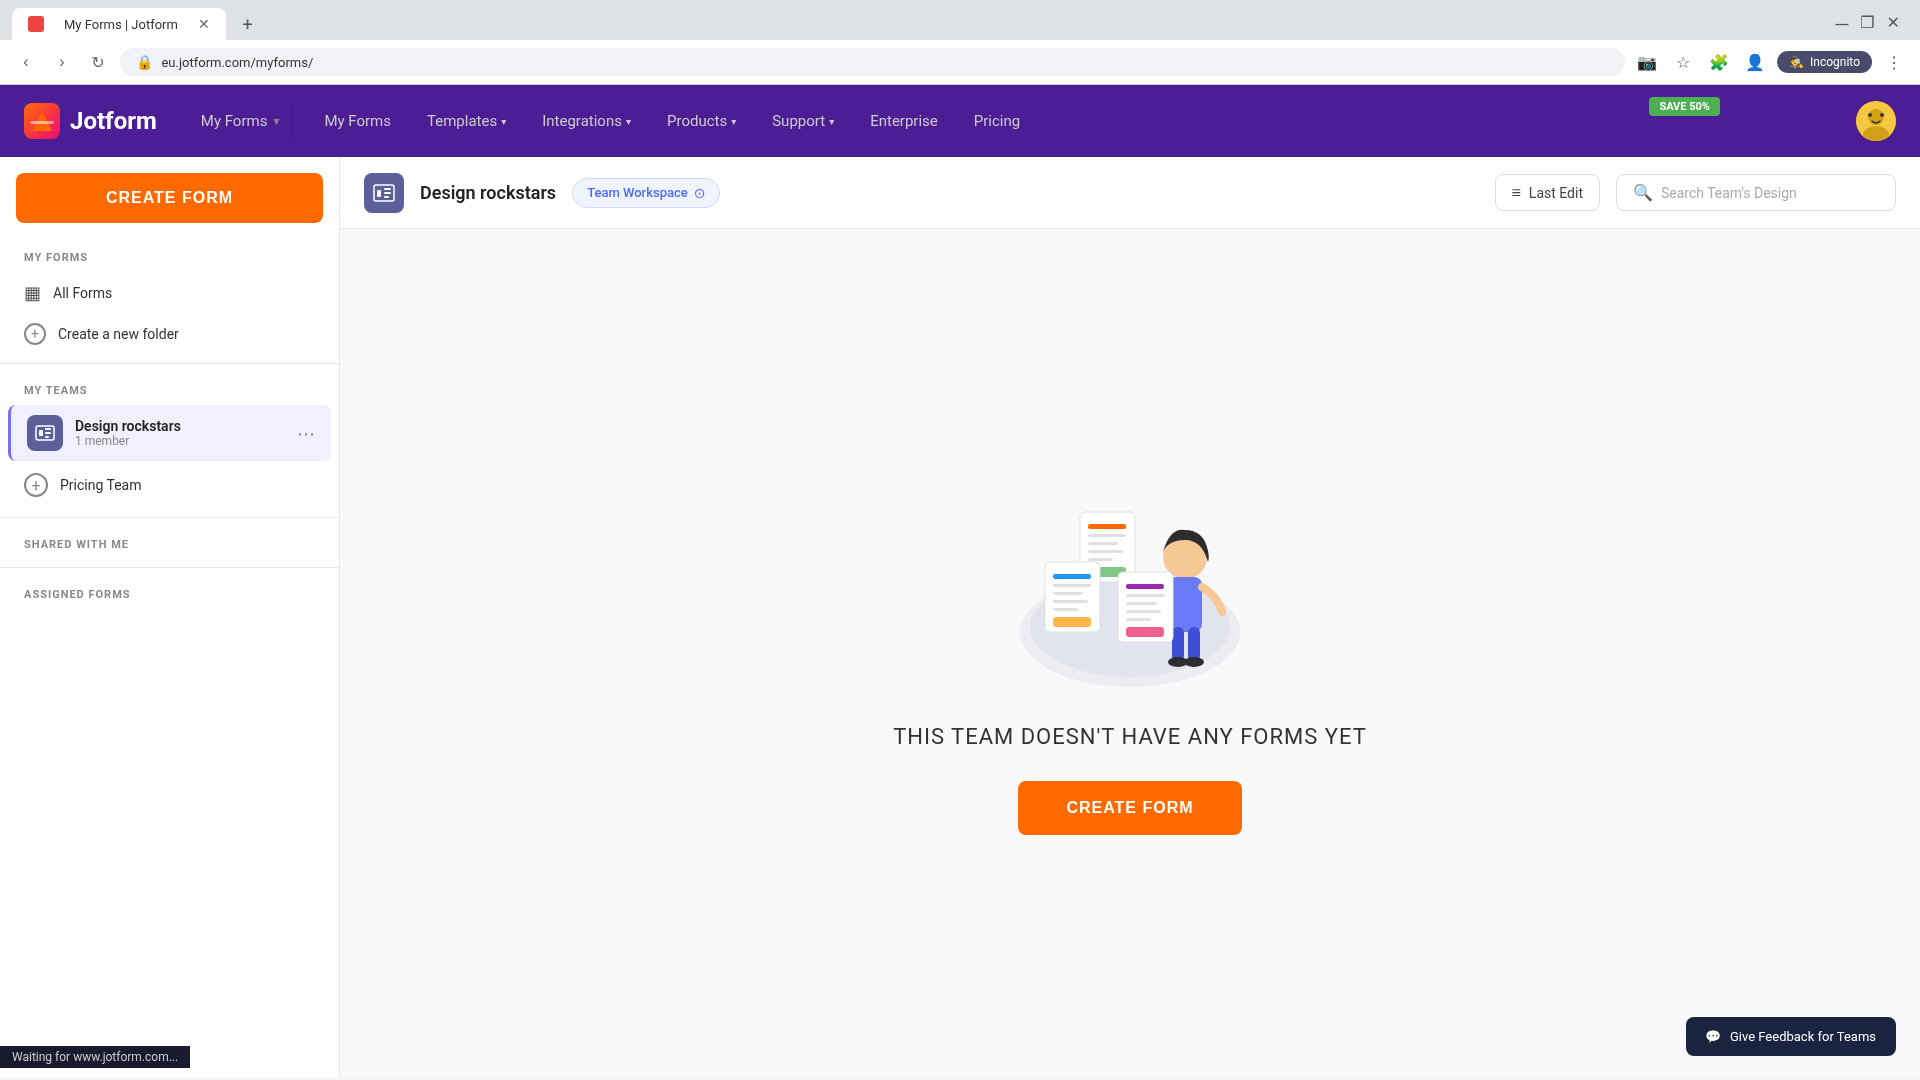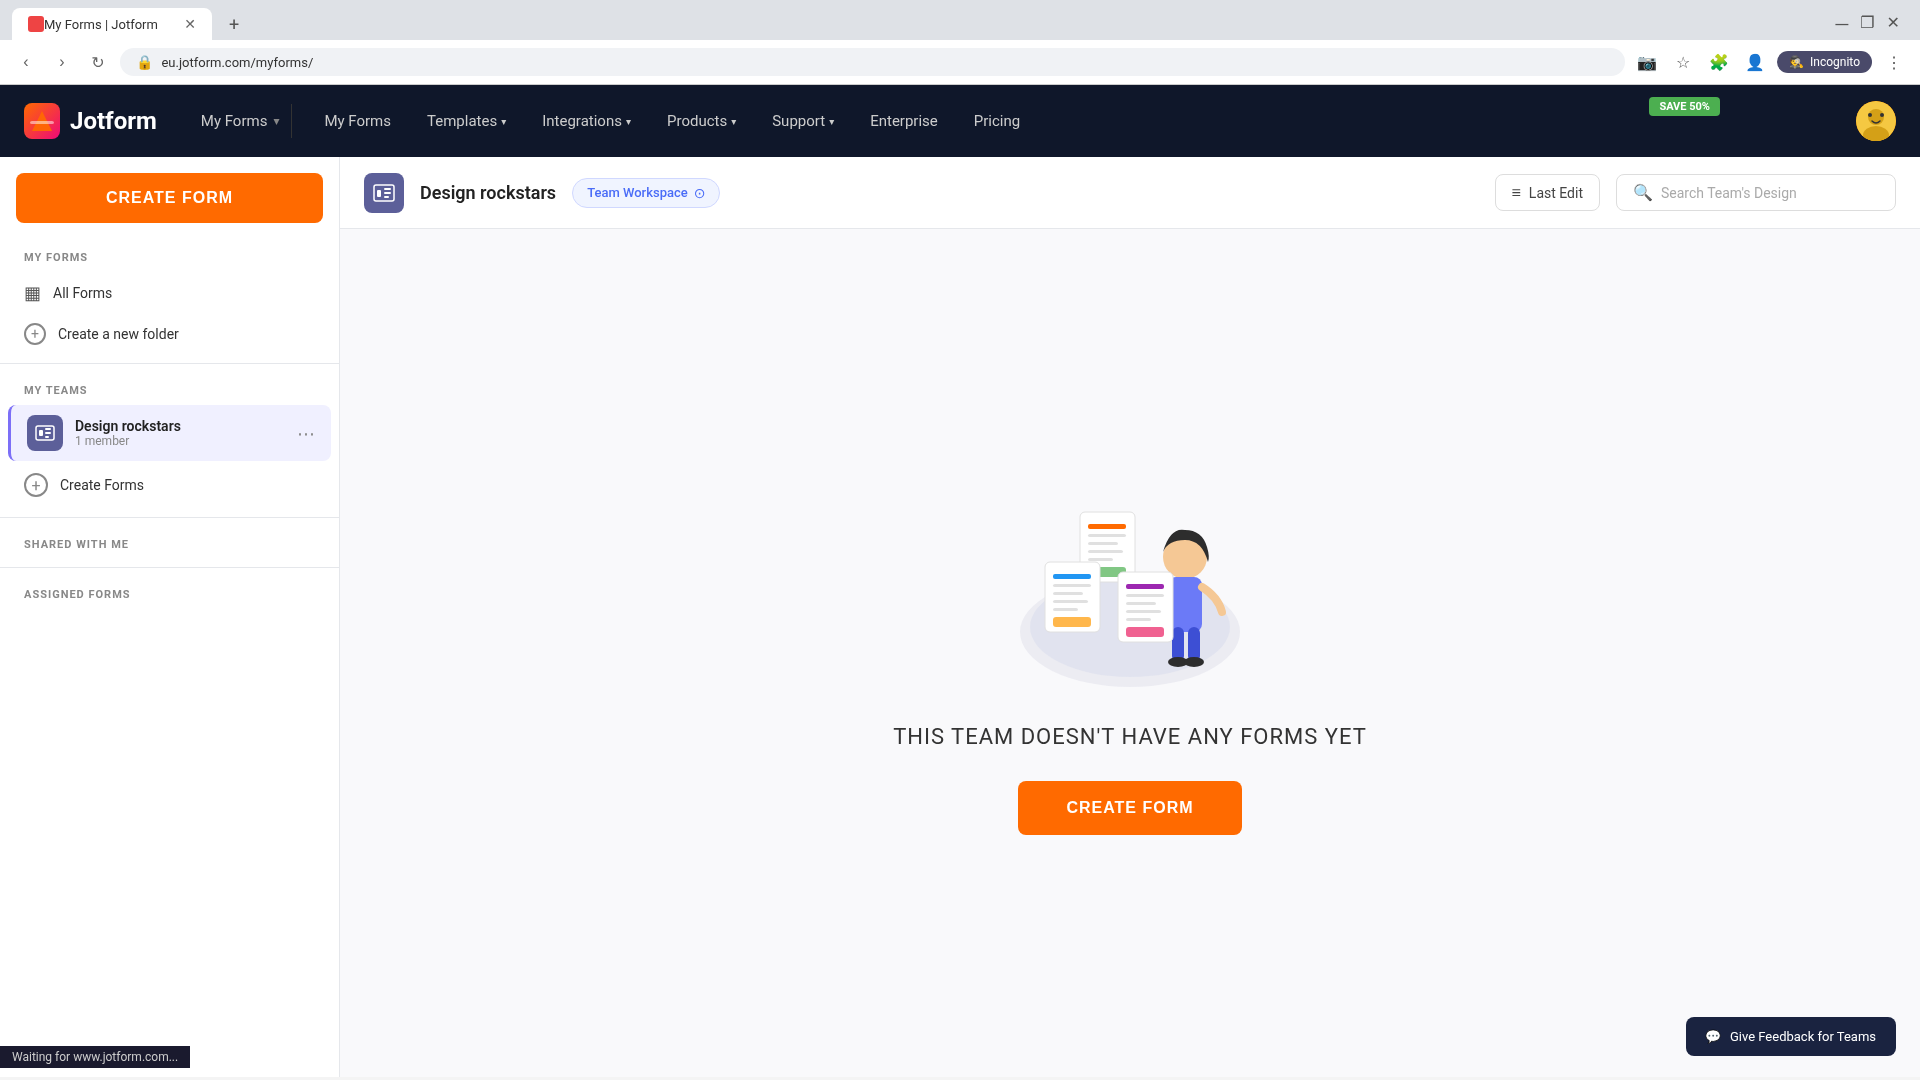--- a/index.html
+++ b/index.html
@@ -1,37 +1,37 @@
 <!DOCTYPE html>
 <html><head>
   <meta charset="utf-8">
   <style>
     * { margin: 0; padding: 0; box-sizing: border-box; }
     body { font-family: -apple-system, BlinkMacSystemFont, 'Segoe UI', Roboto, sans-serif; background: #f4f4f4; width: 1920px; height: 1080px; overflow: hidden; }
 
     
     .browser-chrome { background: #dee1e6; width: 100%; }
     .browser-titlebar { display: flex; align-items: center; padding: 8px 12px 0; gap: 8px; }
-    .browser-tab { display: flex; align-items: center; background: #fff; border-radius: 8px 8px 0 0; padding: 8px 16px; gap: 0; font-size: 13px; color: #333; min-width: 200px; }
+    .browser-tab { display: flex; align-items: center; background: #fff; border-radius: 8px 8px 0 0; padding: 8px 16px; gap: 20px; font-size: 13px; color: #333; min-width: 200px; }
     .browser-tab-favicon { width: 16px; height: 16px; background: #e44; border-radius: 3px; display: inline-block; }
     .browser-tab-close { margin-left: auto; color: #666; cursor: pointer; font-size: 14px; }
     .browser-new-tab { width: 28px; height: 28px; border-radius: 50%; display: flex; align-items: center; justify-content: center; color: #555; font-size: 18px; cursor: pointer; }
     .browser-toolbar { display: flex; align-items: center; background: #fff; margin: 0; padding: 8px 12px; gap: 8px; border-bottom: 1px solid #ccc; }
     .browser-nav-btn { width: 28px; height: 28px; border-radius: 50%; display: flex; align-items: center; justify-content: center; color: #666; font-size: 16px; cursor: pointer; background: none; border: none; }
     .browser-address-bar { flex: 1; background: #f0f2f5; border-radius: 20px; padding: 6px 16px; font-size: 13px; color: #333; display: flex; align-items: center; gap: 8px; }
     .browser-address-text { flex: 1; color: #333; }
     .browser-toolbar-icons { display: flex; align-items: center; gap: 8px; }
     .browser-icon { width: 28px; height: 28px; display: flex; align-items: center; justify-content: center; color: #555; font-size: 16px; cursor: pointer; border-radius: 50%; }
     .incognito-badge { background: #4a4a6a; color: #fff; padding: 4px 12px; border-radius: 16px; font-size: 12px; display: flex; align-items: center; gap: 6px; }
 
     
     .app-wrapper { display: flex; flex-direction: column; height: calc(1080px - 88px); }
 
     
-    .app-nav { background: #0f172a; display: flex; align-items: center; padding: 0 24px; height: 72px; position: relative; }
+    .app-nav { background: #4c1d95; display: flex; align-items: center; padding: 0 24px; height: 72px; position: relative; }
     .nav-logo { display: flex; align-items: center; gap: 10px; color: #fff; font-size: 26px; font-weight: 700; margin-right: 32px; }
     .logo-icon { width: 36px; height: 36px; background: linear-gradient(135deg, #ff6a00, #ee0979); border-radius: 8px; }
     .nav-myforms { display: flex; align-items: center; gap: 6px; color: #ccc; font-size: 14px; padding: 8px 12px; border-right: 1px solid #333; margin-right: 16px; cursor: pointer; }
     .nav-links { display: flex; align-items: center; gap: 4px; flex: 1; }
     .nav-link { color: #ccc; font-size: 15px; padding: 8px 16px; display: flex; align-items: center; gap: 4px; cursor: pointer; border-radius: 6px; }
     .nav-link .chevron { font-size: 10px; }
     .save-badge { background: #4caf50; color: #fff; font-size: 11px; font-weight: 700; padding: 3px 10px; border-radius: 4px; position: absolute; right: 200px; top: 12px; }
     .nav-avatar { width: 40px; height: 40px; border-radius: 50%; background: #ff9800; display: flex; align-items: center; justify-content: center; overflow: hidden; cursor: pointer; margin-left: auto; }
 
     
@@ -223,21 +223,21 @@
         </div>
         <div class="sidebar-team-info">
           <div class="sidebar-team-name">Design rockstars</div>
           <div class="sidebar-team-members">1 member</div>
         </div>
         <span class="sidebar-team-more">⋯</span>
       </div>
 
       <div class="sidebar-create-team">
         <span class="plus-icon">+</span>
-        <span>Create Forms</span>
+        <span>Pricing Team</span>
       </div>
 
       <div class="sidebar-divider"></div>
 
       <div class="sidebar-section-title">SHARED WITH ME</div>
 
       <div class="sidebar-divider"></div>
 
       <div class="sidebar-section-title">ASSIGNED FORMS</div>
     </aside>

